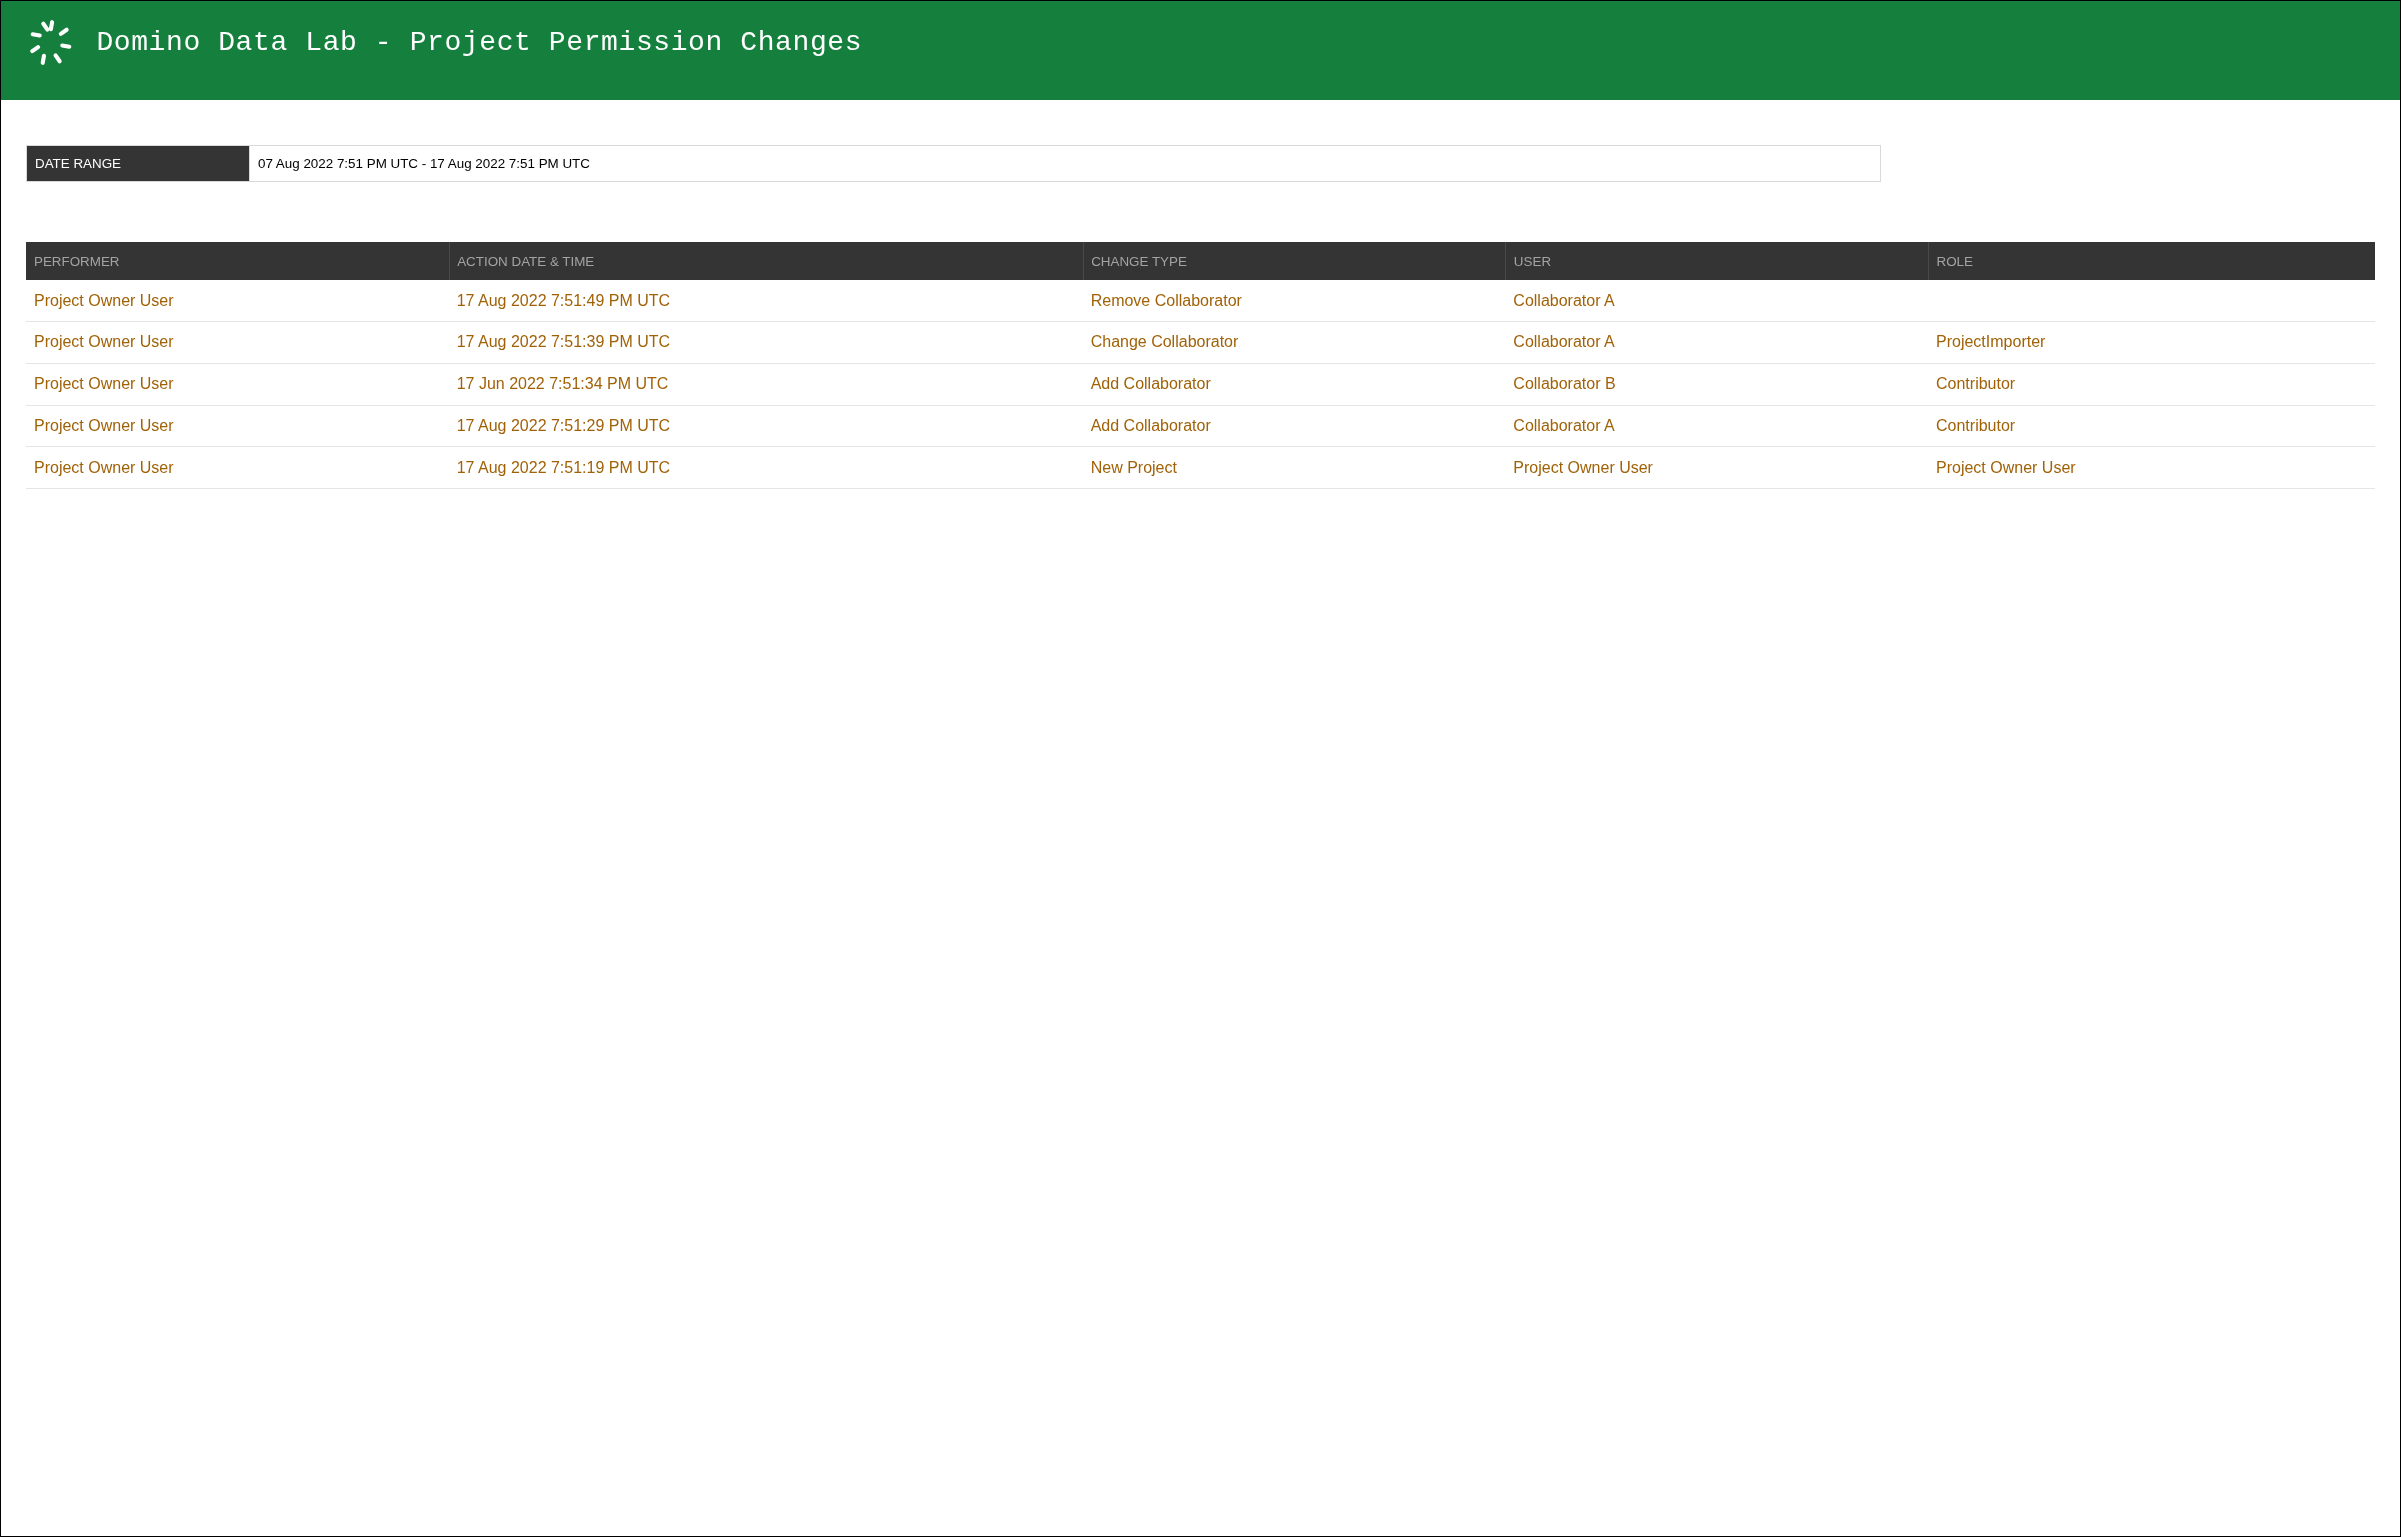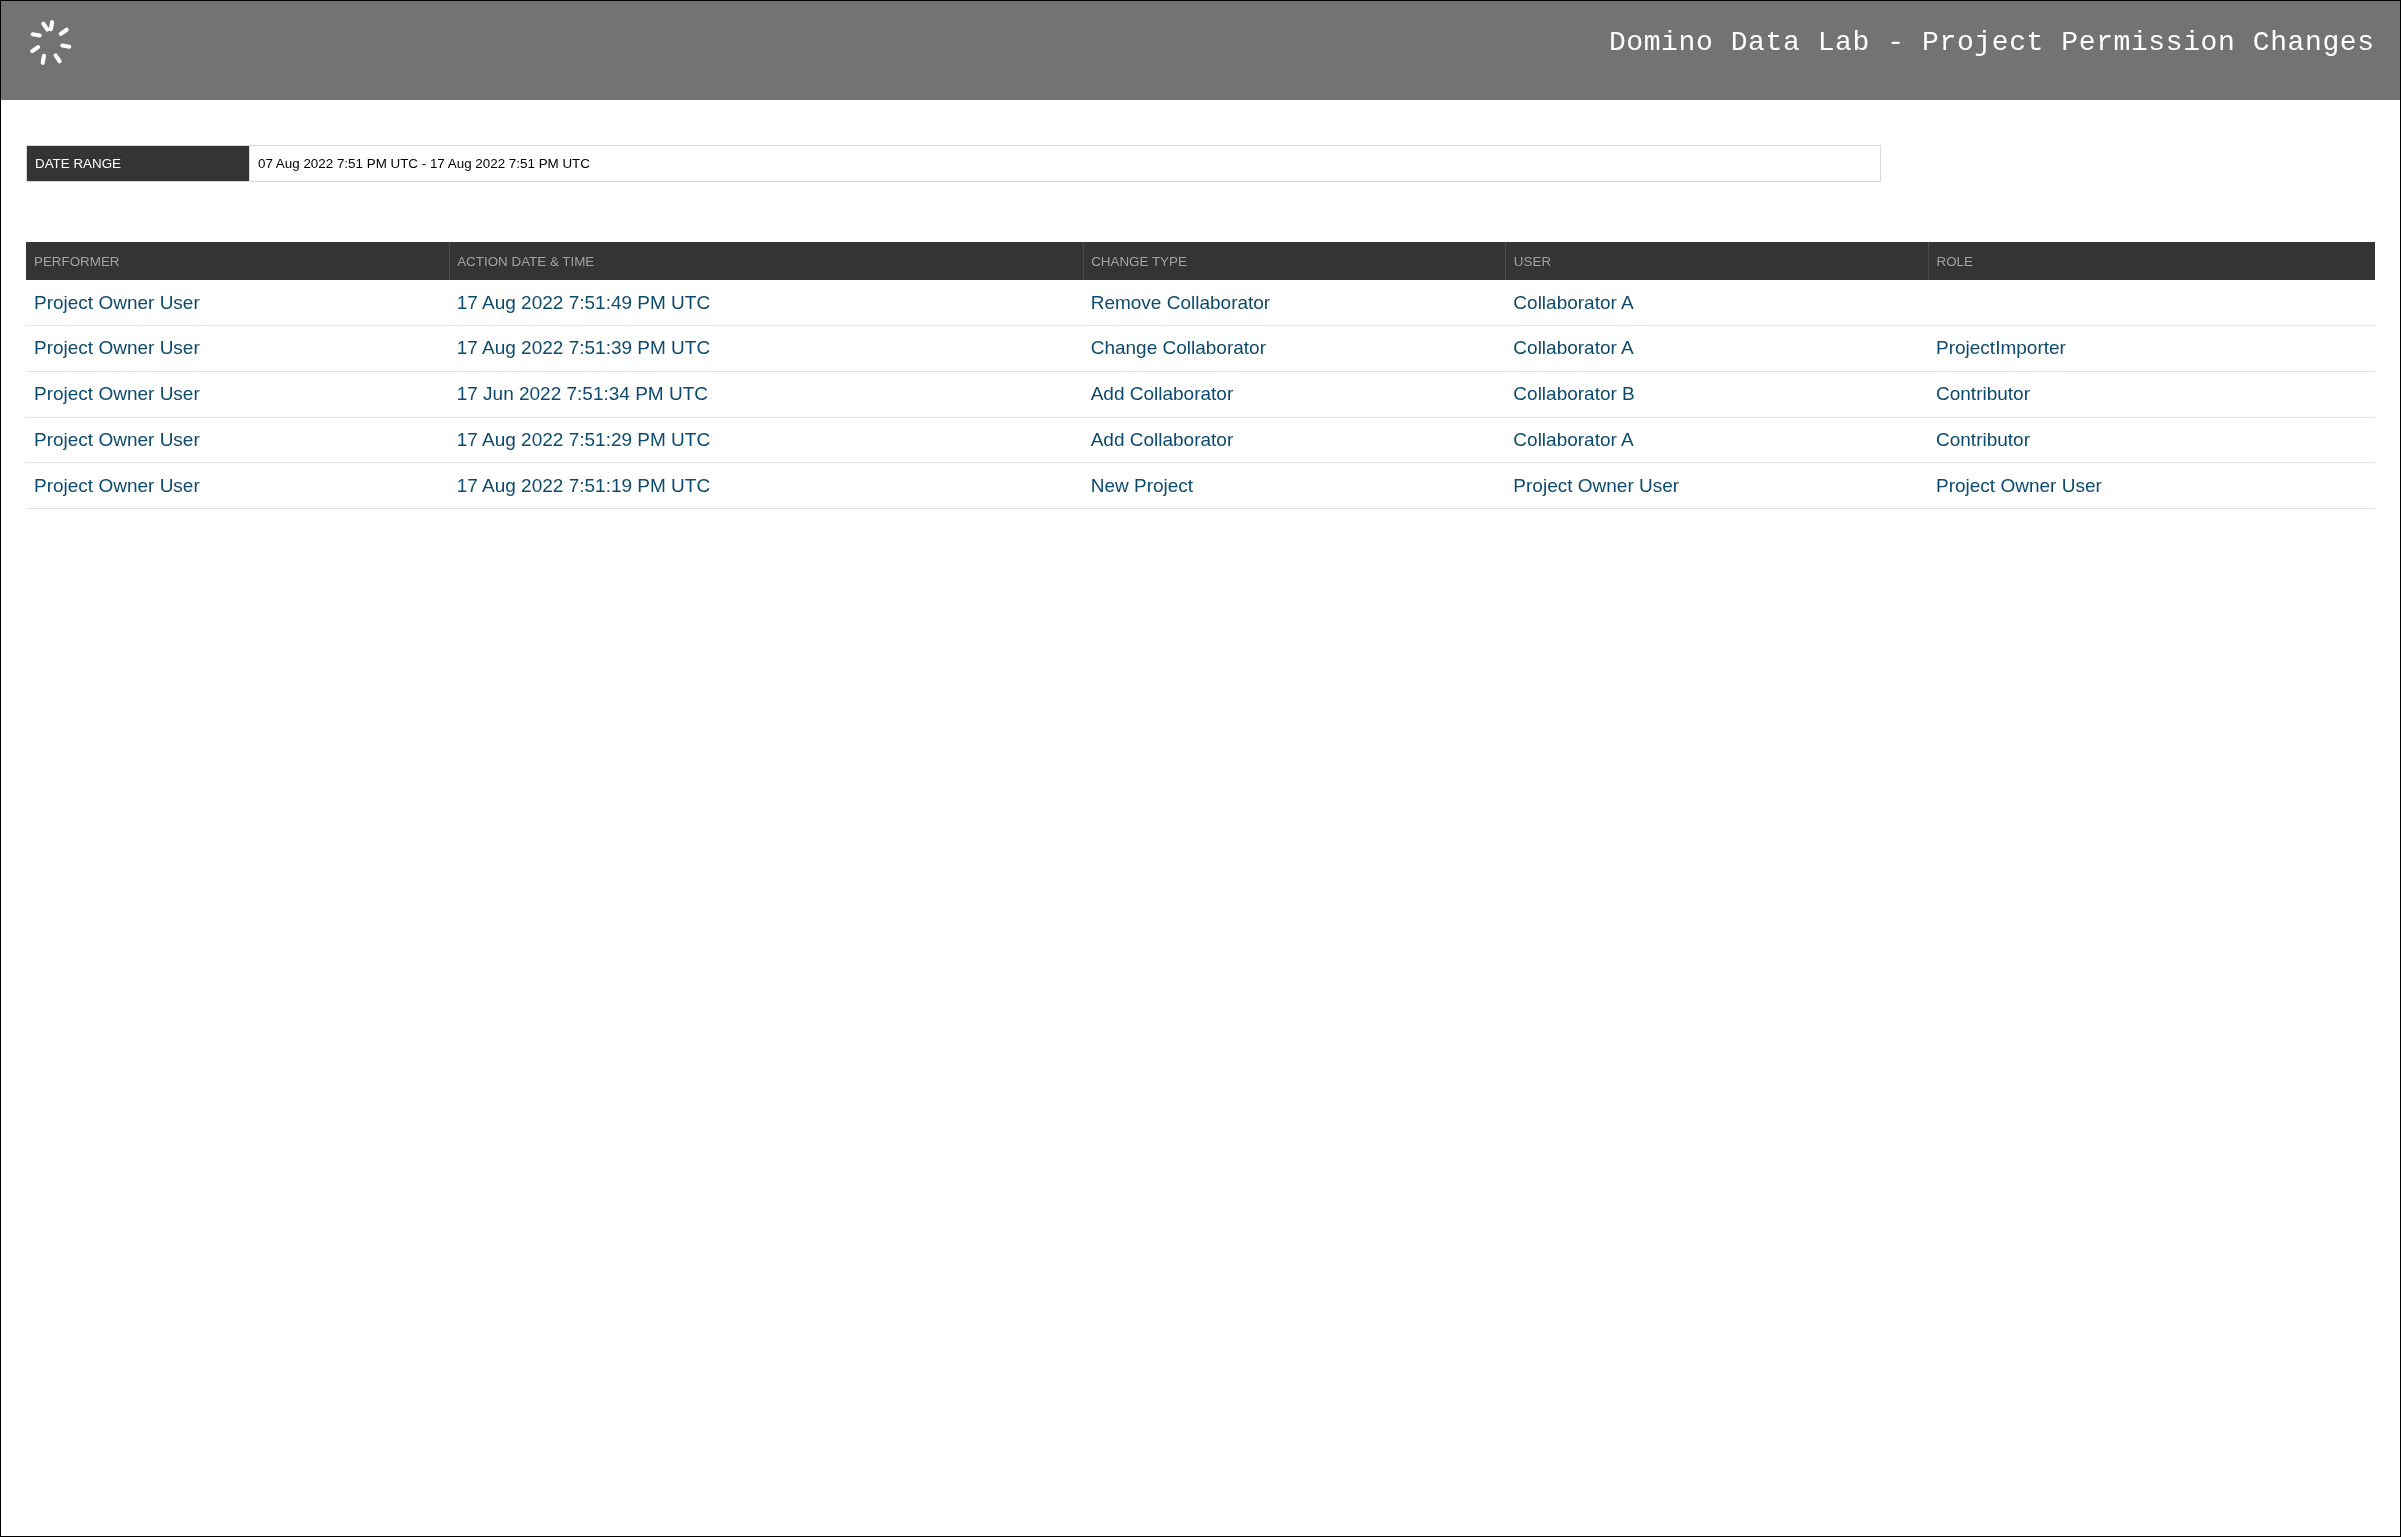--- a/index.html
+++ b/index.html
@@ -8,26 +8,25 @@
     box-sizing: border-box;
   }
   body {
     font-family: -apple-system, BlinkMacSystemFont, "Segoe UI", Helvetica, Arial, sans-serif;
     background: #fff;
     color: #000;
     border: 1.3px solid #000;
     min-height: 100vh;
   }
   .header {
-    background: #737373;
+    background: #15803d;
     padding: 16px 25.4px 32px 25.4px;
     display: flex;
     align-items: center;
     gap: 19px;
-    justify-content: space-between;
   }
   .logo {
     width: 51px;
     height: 51px;
     flex-shrink: 0;
   }
   .title {
     font-family: "Courier New", Courier, monospace;
     color: #fff;
     font-size: 28px;
@@ -70,23 +69,23 @@
     font-size: 13.4px;
     padding: 11.4px 7.6px;
     border-right: 0.6px solid #4a4a4a;
   }
   .data-table thead th:last-child {
     border-right: none;
     margin-left: 48px;
   }
   .data-table tbody td {
     padding: 11.4px 7.6px;
-    font-size: 19px;
+    font-size: 16px;
     border-bottom: 0.6px solid #e5e5e5;
-    color: #0c4a6e;
+    color: #a16207;
   }
   .col-performer { width: 18%; }
   .col-datetime  { width: 27%; }
   .col-change    { width: 18%; }
   .col-user      { width: 18%; }
   .col-role      { width: 19%; }
 </style>
 </head>
 <body>
 

